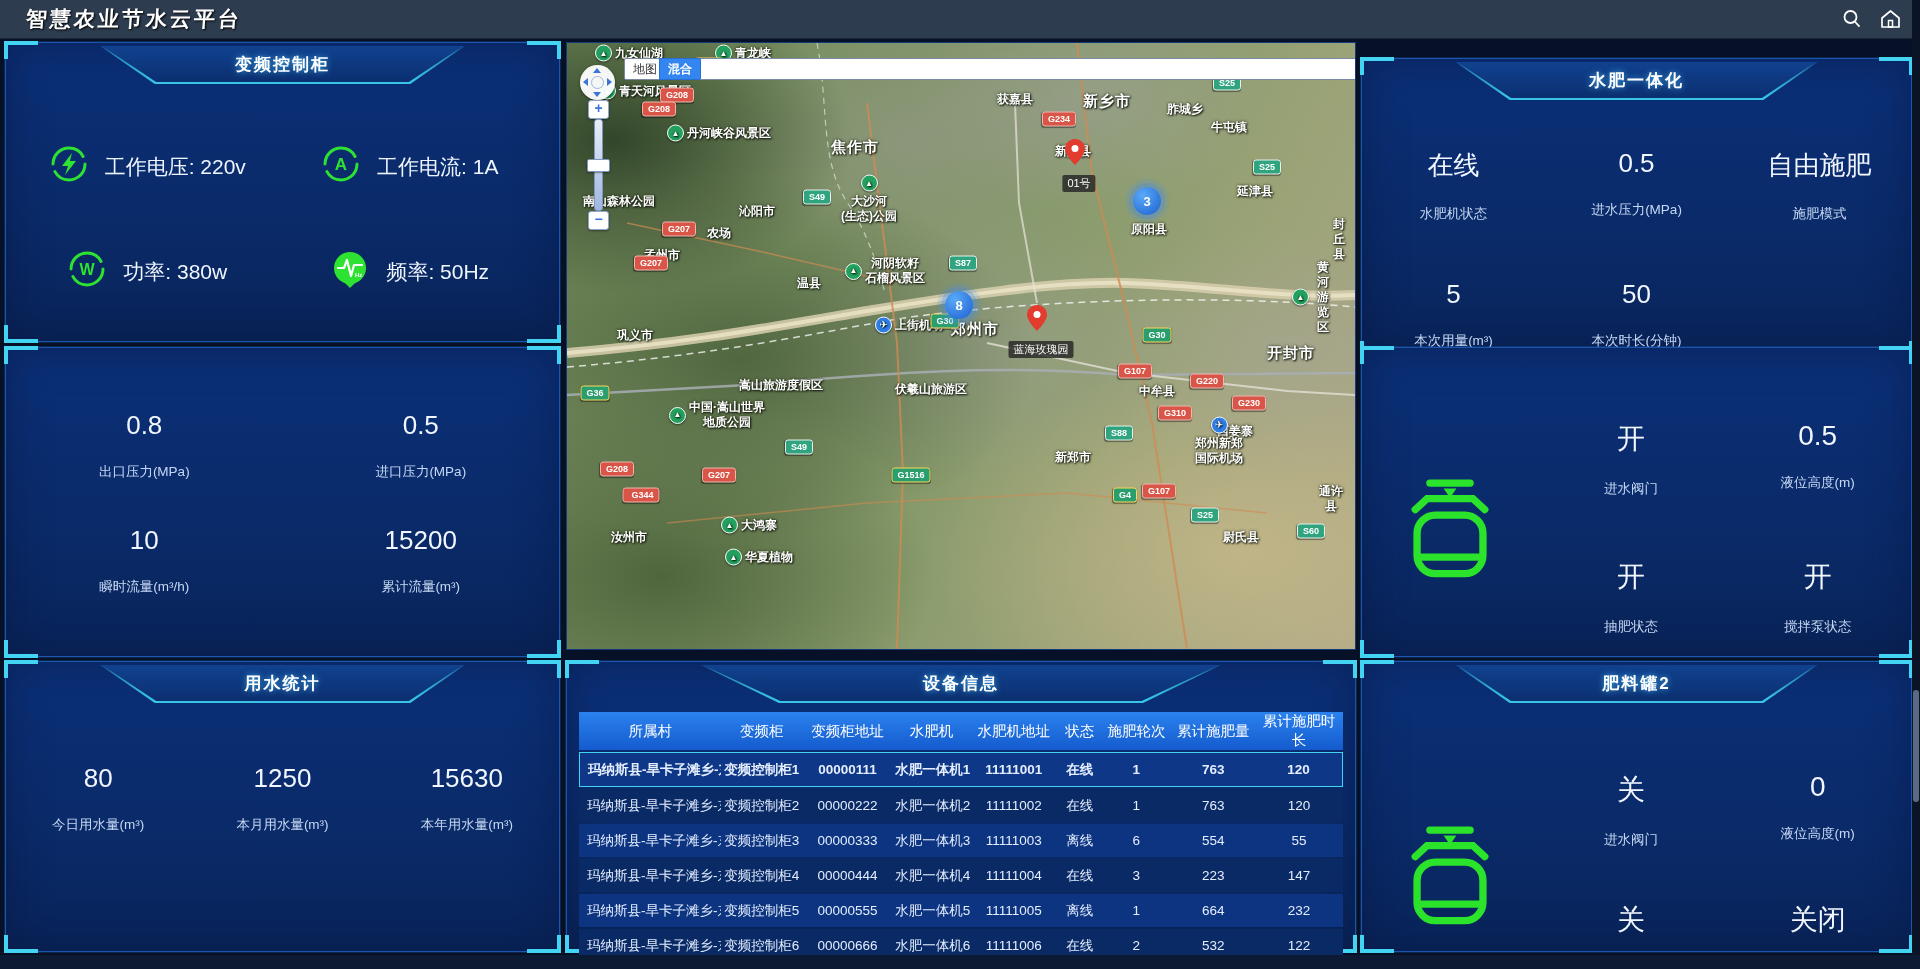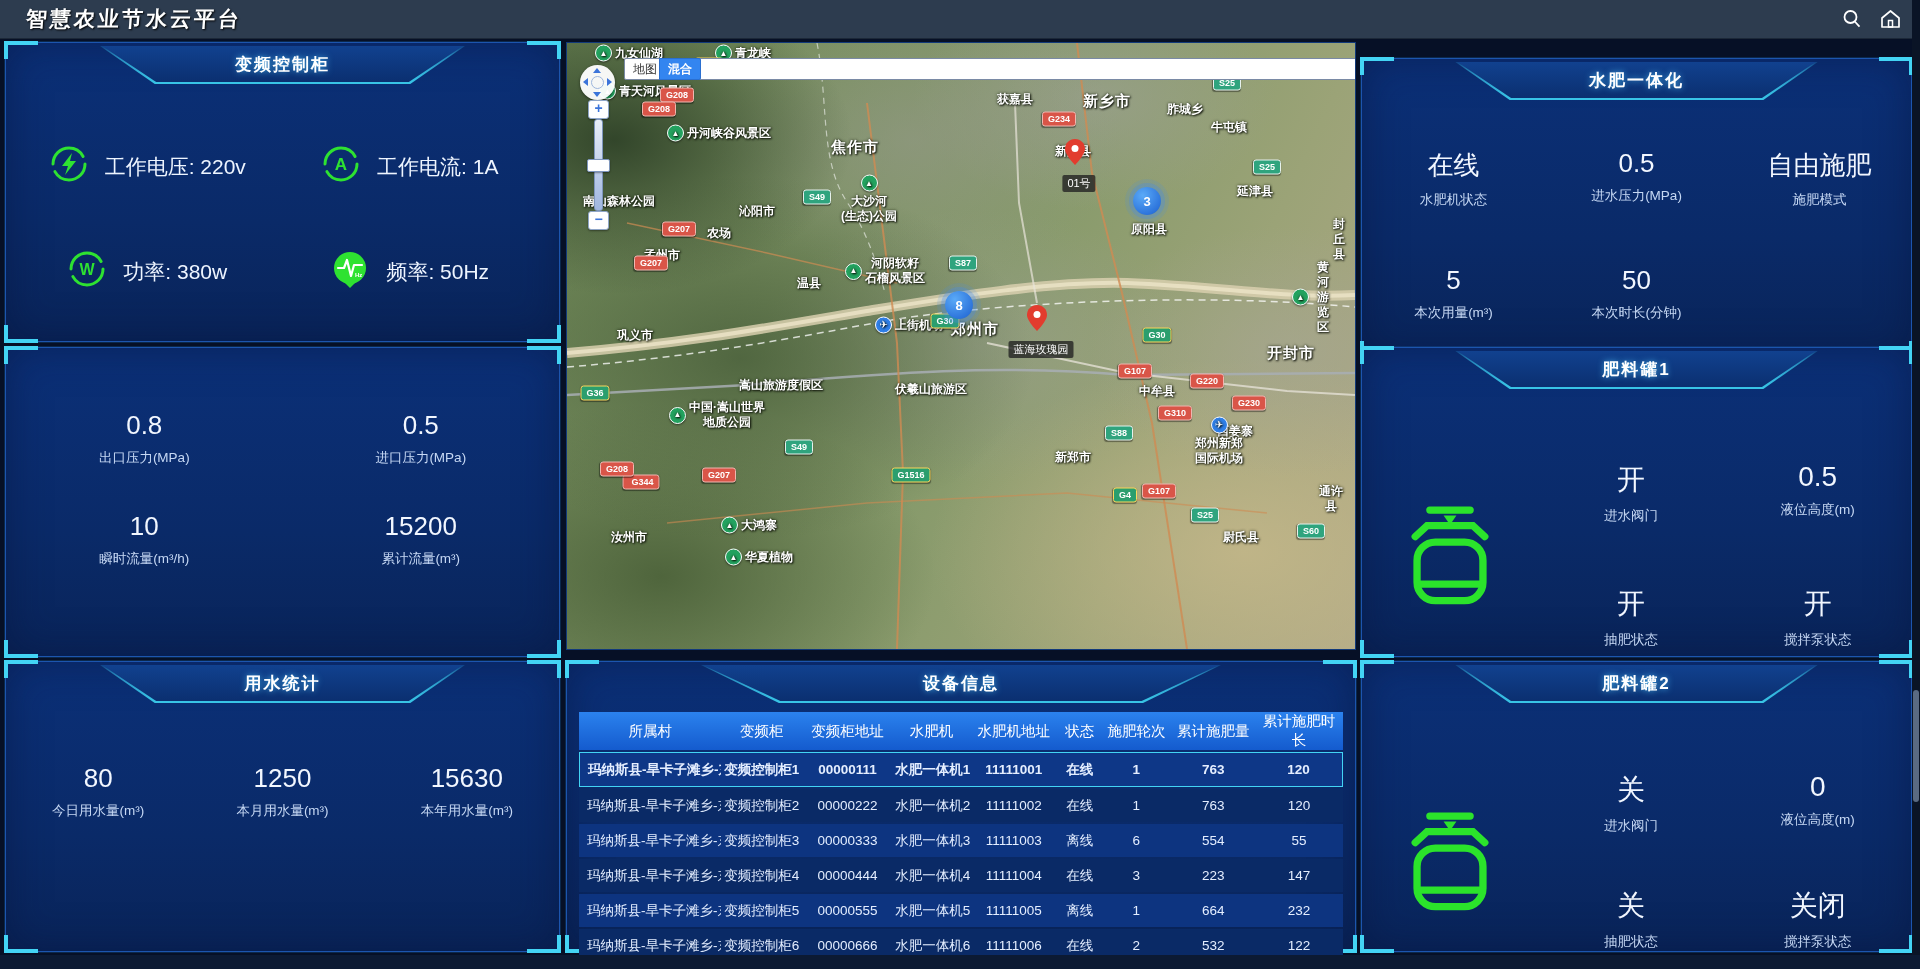--- a/index.html
+++ b/index.html
@@ -18,21 +18,21 @@
   .panel i.tl{left:-2px;top:-2px;border-left-width:4px;border-top-width:4px;}
   .panel i.tr{right:-2px;top:-2px;border-right-width:4px;border-top-width:4px;}
   .panel i.bl{left:-2px;bottom:-2px;border-left-width:4px;border-bottom-width:4px;}
   .panel i.br{right:-2px;bottom:-2px;border-right-width:4px;border-bottom-width:4px;}
   .ph{position:relative;width:66%;height:38px;margin:3px auto 0;clip-path:polygon(0 0,100% 0,85% 100%,15% 100%);background:linear-gradient(180deg,rgba(44,150,230,.15),rgba(63,217,245,.85));filter:drop-shadow(0 0 6px rgba(63,217,245,.55));}
   .ph .ph-in{position:absolute;left:2px;top:0;right:2px;bottom:2px;clip-path:polygon(0 0,100% 0,85% 100%,15% 100%);background:linear-gradient(180deg,#11418f,#0b2f70);display:flex;align-items:center;justify-content:center;}
   .ph .t{color:#fff;font-size:17px;font-weight:bold;letter-spacing:2px;text-shadow:0 0 6px rgba(80,200,255,.8);}
   
   .grid{display:grid;text-align:center;color:#e9f2ff;}
   .metric .m-val{font-size:26px;color:#f2f7ff;}
-  .metric .m-label{font-size:13.5px;color:#c6d8f4;margin-top:8px;}
+  .metric .m-label{font-size:13.5px;color:#c6d8f4;margin-top:22px;}
   .grid2{grid-template-columns:1fr 1fr;padding-top:62px;row-gap:44px;}
   .grid3{grid-template-columns:1fr 1fr 1fr;padding-top:60px;}
   .grid-fert{grid-template-columns:1fr 1fr 1fr;padding-top:48px;row-gap:56px;}
   .inv-grid{grid-template-columns:1fr 1fr;padding:60px 18px 0 10px;row-gap:60px;}
   .inv-item{display:flex;align-items:center;justify-content:center;gap:16px;color:#eef5ff;font-size:21px;}
   .inv-item svg{flex:none;}
   .tank-wrap{display:flex;padding-top:44px;}
   .tank-left{flex:0 0 32%;display:flex;align-items:center;justify-content:center;padding-top:26px;}
   .tank-grid{flex:1;display:grid;grid-template-columns:1fr 1fr;row-gap:60px;padding-top:28px;text-align:center;}
   .tank-grid .m-val{font-size:28px;}
@@ -278,21 +278,21 @@
         <span class="shield r" style="left:84px;top:220px;">G207</span>
         <span class="shield s" style="left:396px;top:220px;">S87</span>
         <span class="shield e" style="left:378px;top:278px;">G30</span>
         <span class="shield e" style="left:590px;top:292px;">G30</span>
         <span class="shield r" style="left:568px;top:328px;">G107</span>
         <span class="shield r" style="left:640px;top:338px;">G220</span>
         <span class="shield r" style="left:682px;top:360px;">G230</span>
         <span class="shield r" style="left:608px;top:370px;">G310</span>
         <span class="shield e" style="left:28px;top:350px;">G36</span>
         <span class="shield s" style="left:232px;top:404px;">S49</span>
-        <span class="shield r" style="left:74px;top:439px;padding-left:8px;">G344</span>
+        <span class="shield r" style="left:74px;top:452px;padding-left:8px;">G344</span>
         <span class="shield r" style="left:50px;top:426px;">G208</span>
         <span class="shield r" style="left:152px;top:432px;">G207</span>
         <span class="shield e" style="left:344px;top:432px;">G1516</span>
         <span class="shield e" style="left:558px;top:452px;">G4</span>
         <span class="shield r" style="left:592px;top:448px;">G107</span>
         <span class="shield s" style="left:638px;top:472px;">S25</span>
         <span class="shield s" style="left:744px;top:488px;">S60</span>
         <span class="shield s" style="left:552px;top:390px;">S88</span>
         <div class="cluster" style="left:392px;top:262px;">8</div>
         <div class="cluster" style="left:580px;top:158px;">3</div>
@@ -451,25 +451,20 @@
           <div class="m-label">本次时长(分钟)</div>
         </div>
       </div>
   </div>
 
   <div class="panel" style="left:1361px;top:347px;width:549px;height:308px;">
     <i class="c tl"></i>
       <i class="c tr"></i>
       <i class="c bl"></i>
       <i class="c br"></i>
-    <div class="ph">
-        <div class="ph-in">
-          <span class="t">肥料罐1</span>
-        </div>
-      </div>
     <div class="tank-wrap">
       <div class="tank-left">
           <svg width="92" height="108" viewBox="0 0 100 118">
             <g fill="none" stroke="#2be32b" stroke-width="8" stroke-linecap="round">
               <line x1="28" y1="11" x2="72" y2="11"></line>
               <path d="M12,40 L25,28 L75,28 L88,40"></path>
               <rect x="14" y="46" width="72" height="64" rx="20"></rect>
               <line x1="18" y1="92" x2="82" y2="92"></line>
             </g>
             <polygon points="43,17 57,17 50,27" fill="#2be32b"></polygon>

